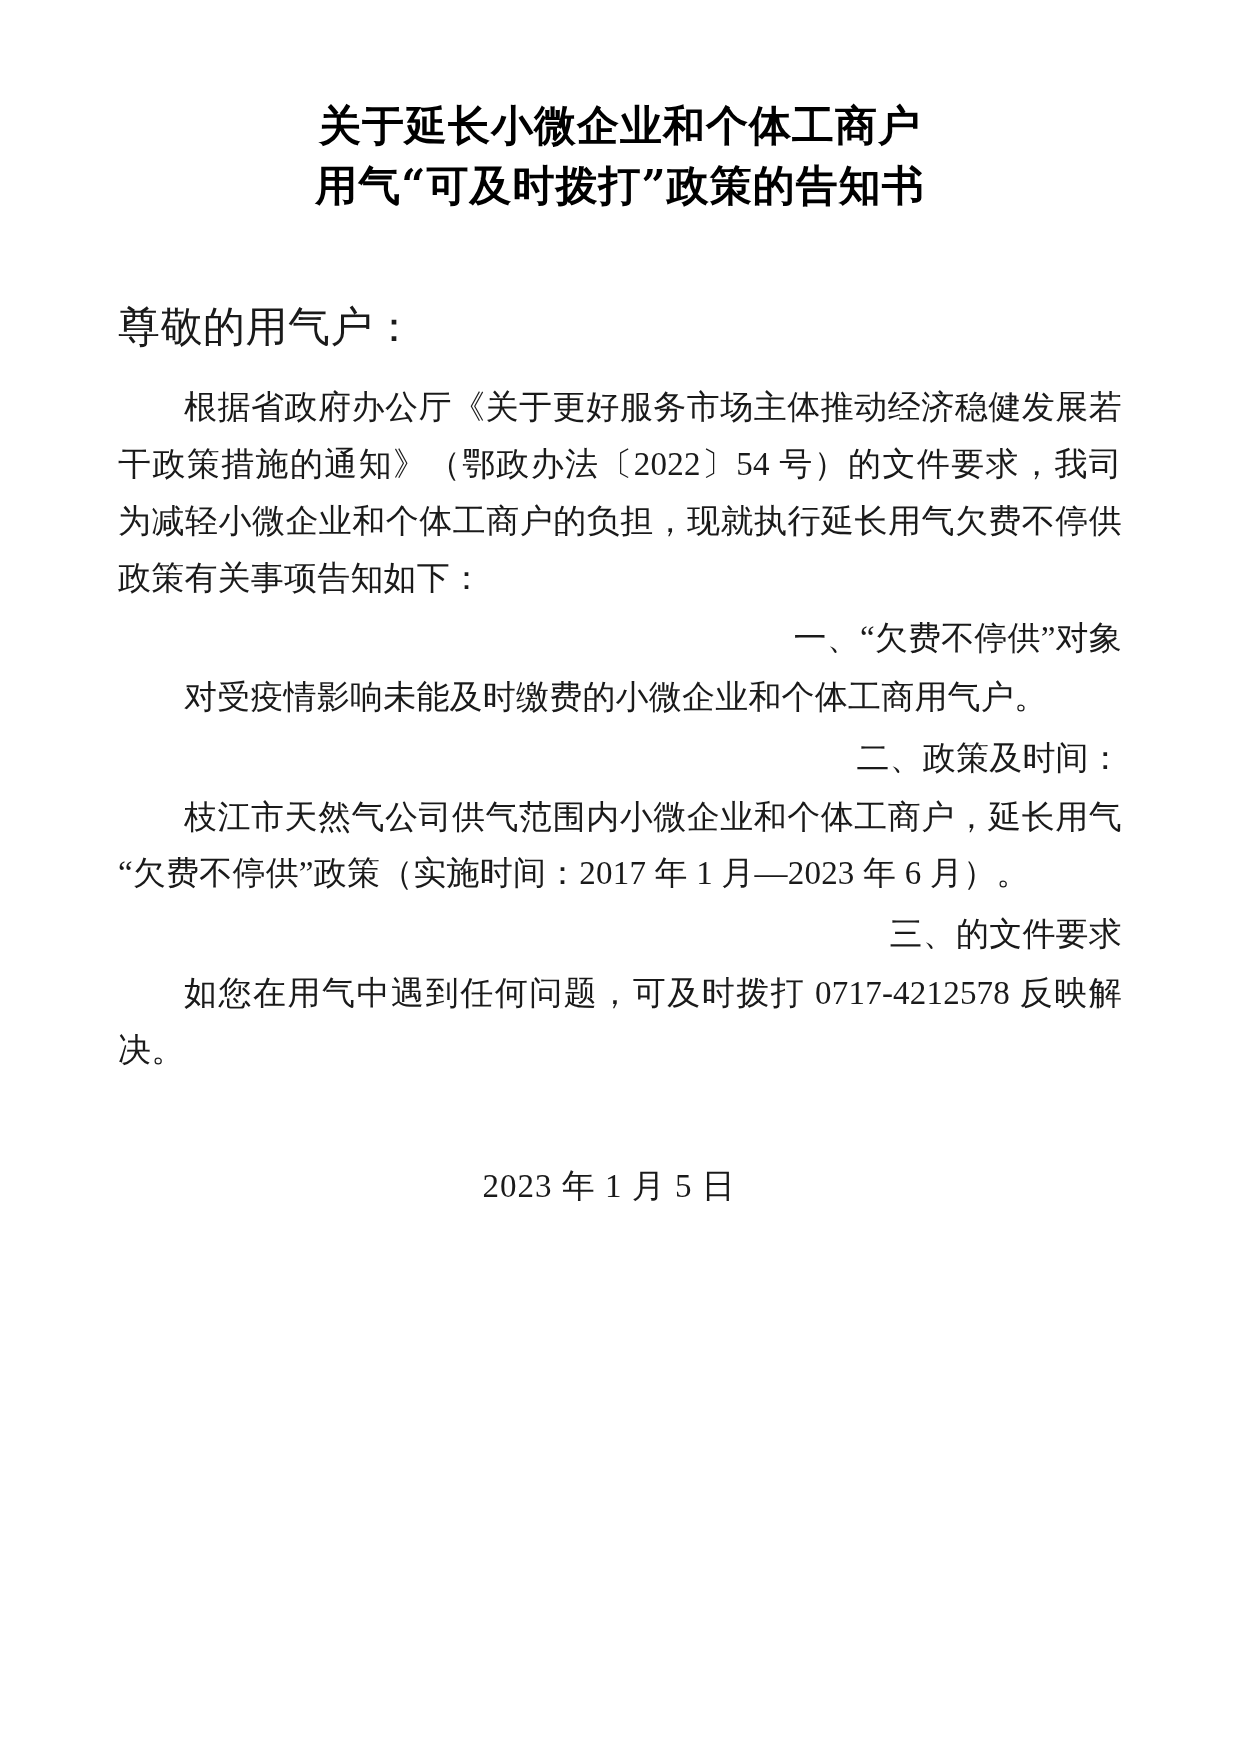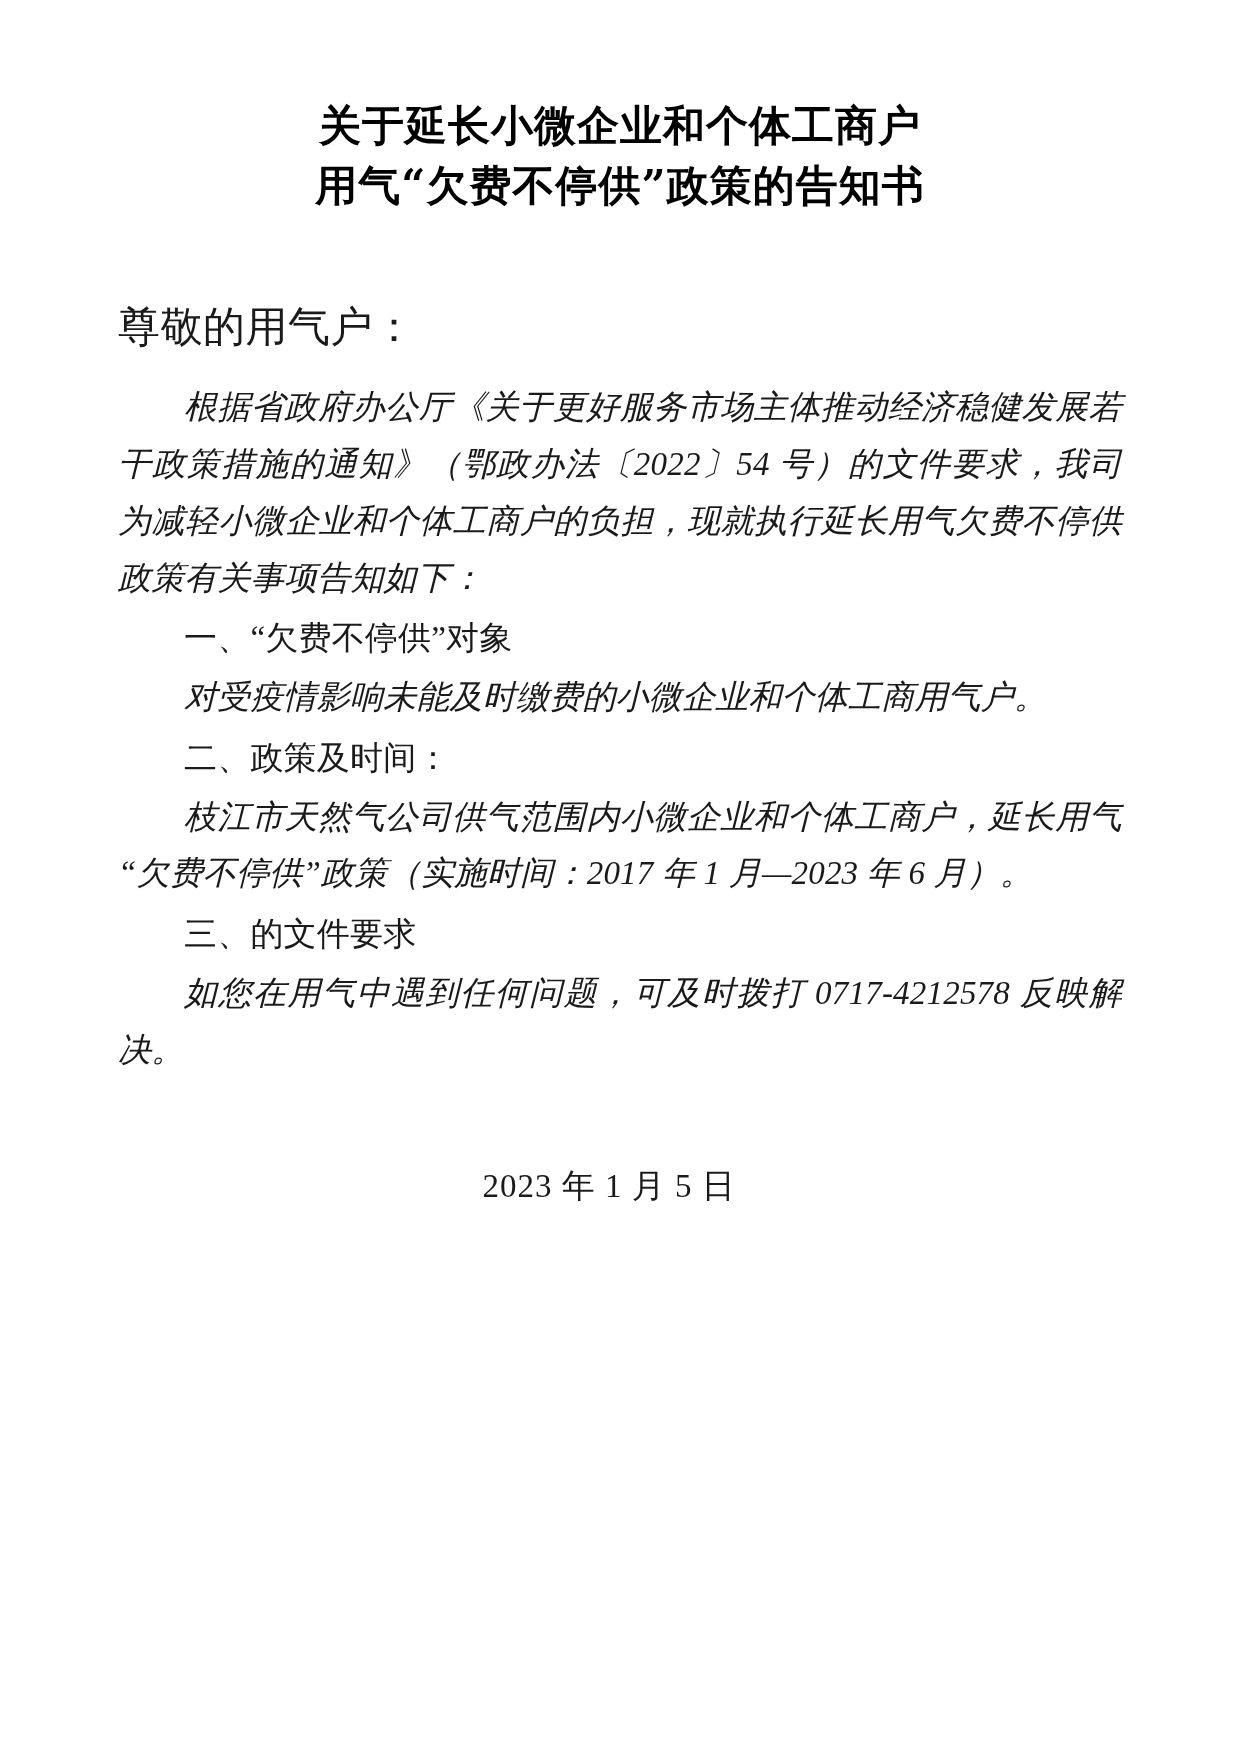--- a/index.html
+++ b/index.html
@@ -42,47 +42,47 @@
     letter-spacing: 0.5px;
   }
   p.body-para {
     font-size: 33px;
     line-height: 1.72;
     margin: 0 0 4px 0;
     text-indent: 2em;
     text-align: justify;
     text-justify: inter-ideograph;
     letter-spacing: 0.2px;
-    font-style: italic;
   }
   .section-head {
     font-size: 33px;
     line-height: 1.72;
     margin: 0 0 2px 0;
     text-indent: 2em;
     letter-spacing: 0.2px;
+    text-align: right;
   }
   .signature-block {
     margin-top: 86px;
     text-align: center;
     padding-right: 22px;
   }
   .signature-date {
     font-size: 33px;
     letter-spacing: 1px;
   }
 </style>
 </head>
 <body>
 
 <div class="page">
 
   <h1 class="doc-title">
     <span class="title-line">关于延长小微企业和个体工商户</span>
-    <span class="title-line">用气“欠费不停供”政策的告知书</span>
+    <span class="title-line">用气“可及时拨打”政策的告知书</span>
   </h1>
 
   <div class="salutation">尊敬的用气户：</div>
 
   <p class="body-para">根据省政府办公厅《关于更好服务市场主体推动经济稳健发展若干政策措施的通知》（鄂政办法〔2022〕54 号）的文件要求，我司为减轻小微企业和个体工商户的负担，现就执行延长用气欠费不停供政策有关事项告知如下：</p>
 
   <div class="section-head">一、“欠费不停供”对象</div>
   <p class="body-para">对受疫情影响未能及时缴费的小微企业和个体工商用气户。</p>
 
   <div class="section-head">二、政策及时间：</div>

